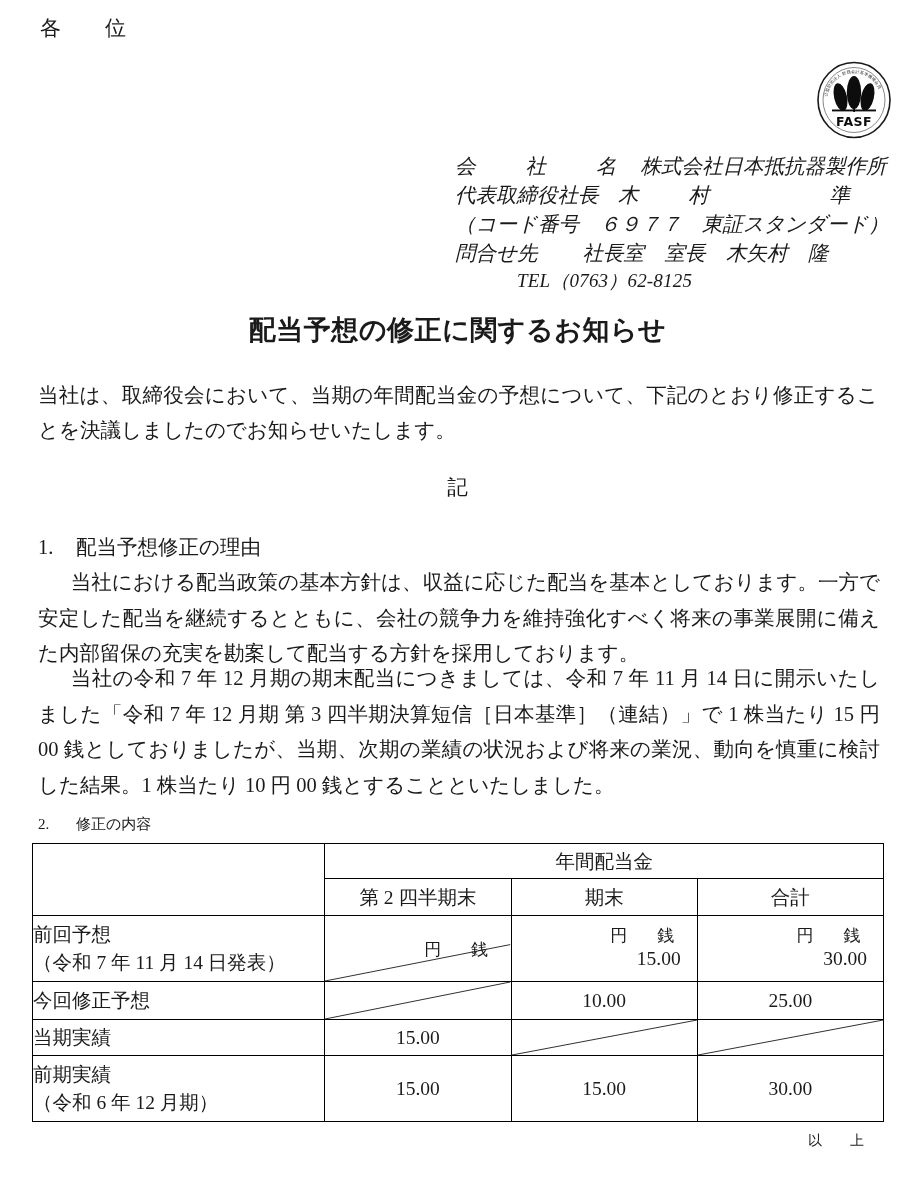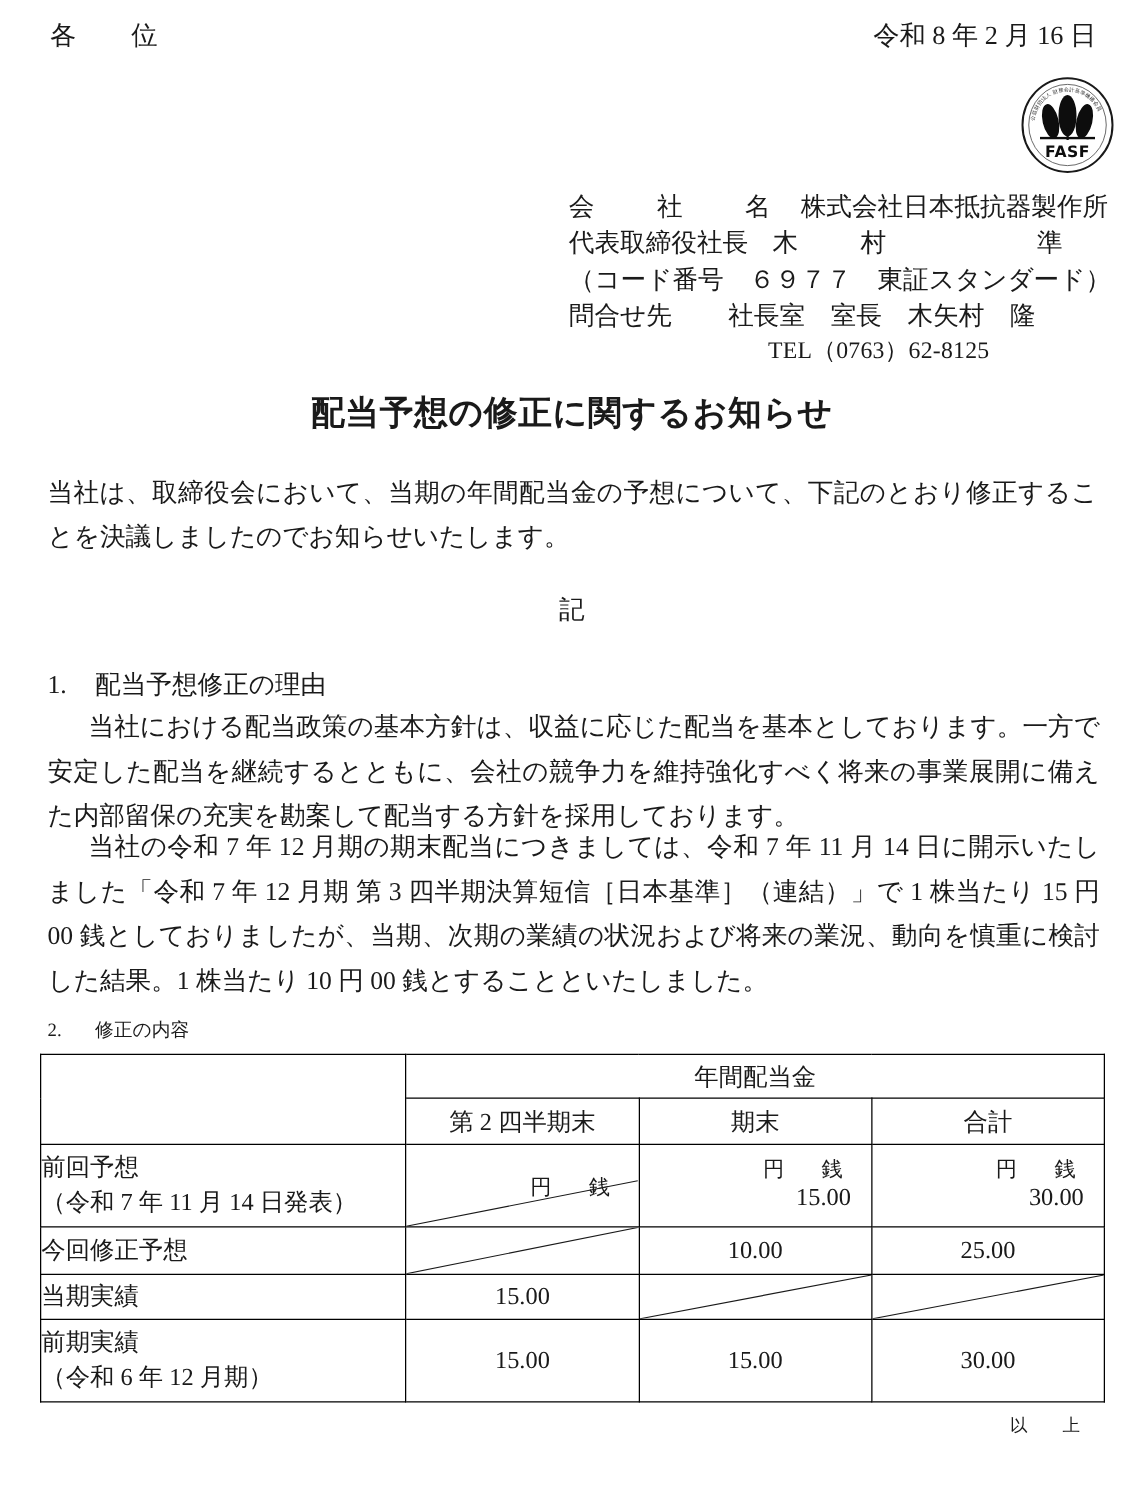--- a/index.html
+++ b/index.html
@@ -53,36 +53,36 @@
   }
 
   
   .company-block {
     position: absolute;
     top: 152px;
     left: 455px;
     font-size: 20.5px;
     line-height: 1.42;
     white-space: nowrap;
+    font-style: italic;
   }
   .cb-line { display: block; }
   .cb-label-wide {
     display: inline-block;
     letter-spacing: 0.72em;
     margin-right: 0.45em;
   }
   .cb-sp { display: inline-block; width: 0.95em; }
   .cb-sp-lg { display: inline-block; width: 2.2em; }
   .cb-name-sp { letter-spacing: 0.72em; }
   .cb-tel {
     display: block;
     margin-left: 62px;
     font-size: 19px;
     letter-spacing: 0.01em;
-    text-align: center;
   }
 
   
   .doc-title {
     position: absolute;
     top: 312px;
     left: 0;
     width: 915px;
     text-align: center;
     font-size: 27px;
@@ -224,21 +224,20 @@
     letter-spacing: 0.5em;
   }
 </style>
 </head>
 <body>
 
 <div class="page">
 
   <div class="header-row">
     <div class="addressee">各　位</div>
-    <div class="doc-date">令和 8 年 2 月 16 日</div>
   </div>
 
   <div class="seal">
     <svg viewBox="0 0 78 80" xmlns="http://www.w3.org/2000/svg">
       <ellipse cx="39" cy="39" rx="36" ry="37.5" fill="#ffffff" stroke="#1a1a1a" stroke-width="1.6"></ellipse>
       <ellipse cx="39" cy="39" rx="31" ry="32.5" fill="none" stroke="#555555" stroke-width="0.7"></ellipse>
 
       <ellipse cx="25.5" cy="36" rx="6.4" ry="14" fill="#0d0d0d" transform="rotate(-13 25.5 36)"></ellipse>
       <ellipse cx="39" cy="31.5" rx="7.2" ry="16.5" fill="#0d0d0d"></ellipse>
       <ellipse cx="52.5" cy="36" rx="6.4" ry="14" fill="#0d0d0d" transform="rotate(13 52.5 36)"></ellipse>

